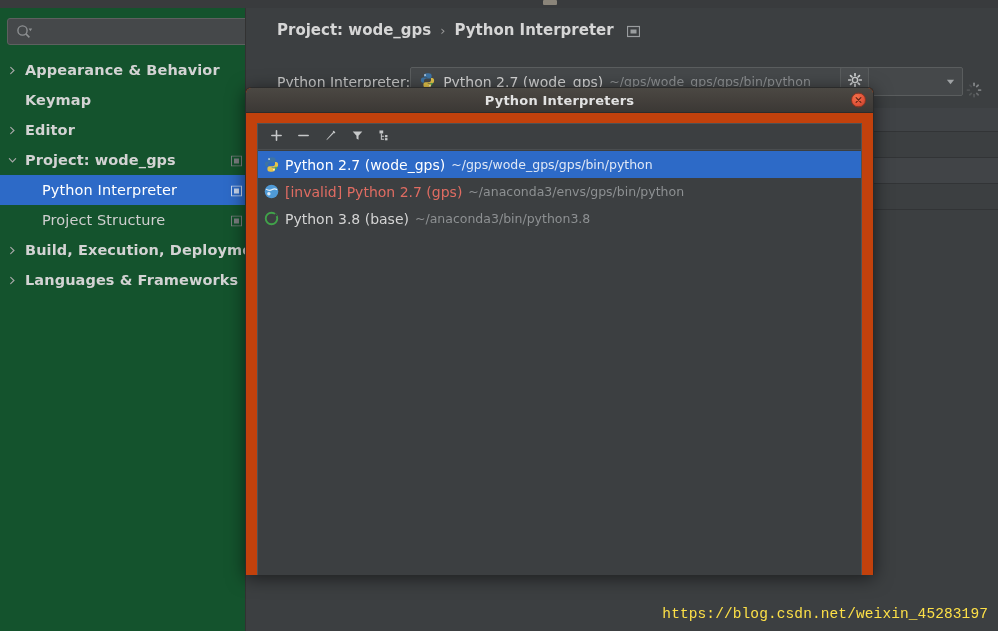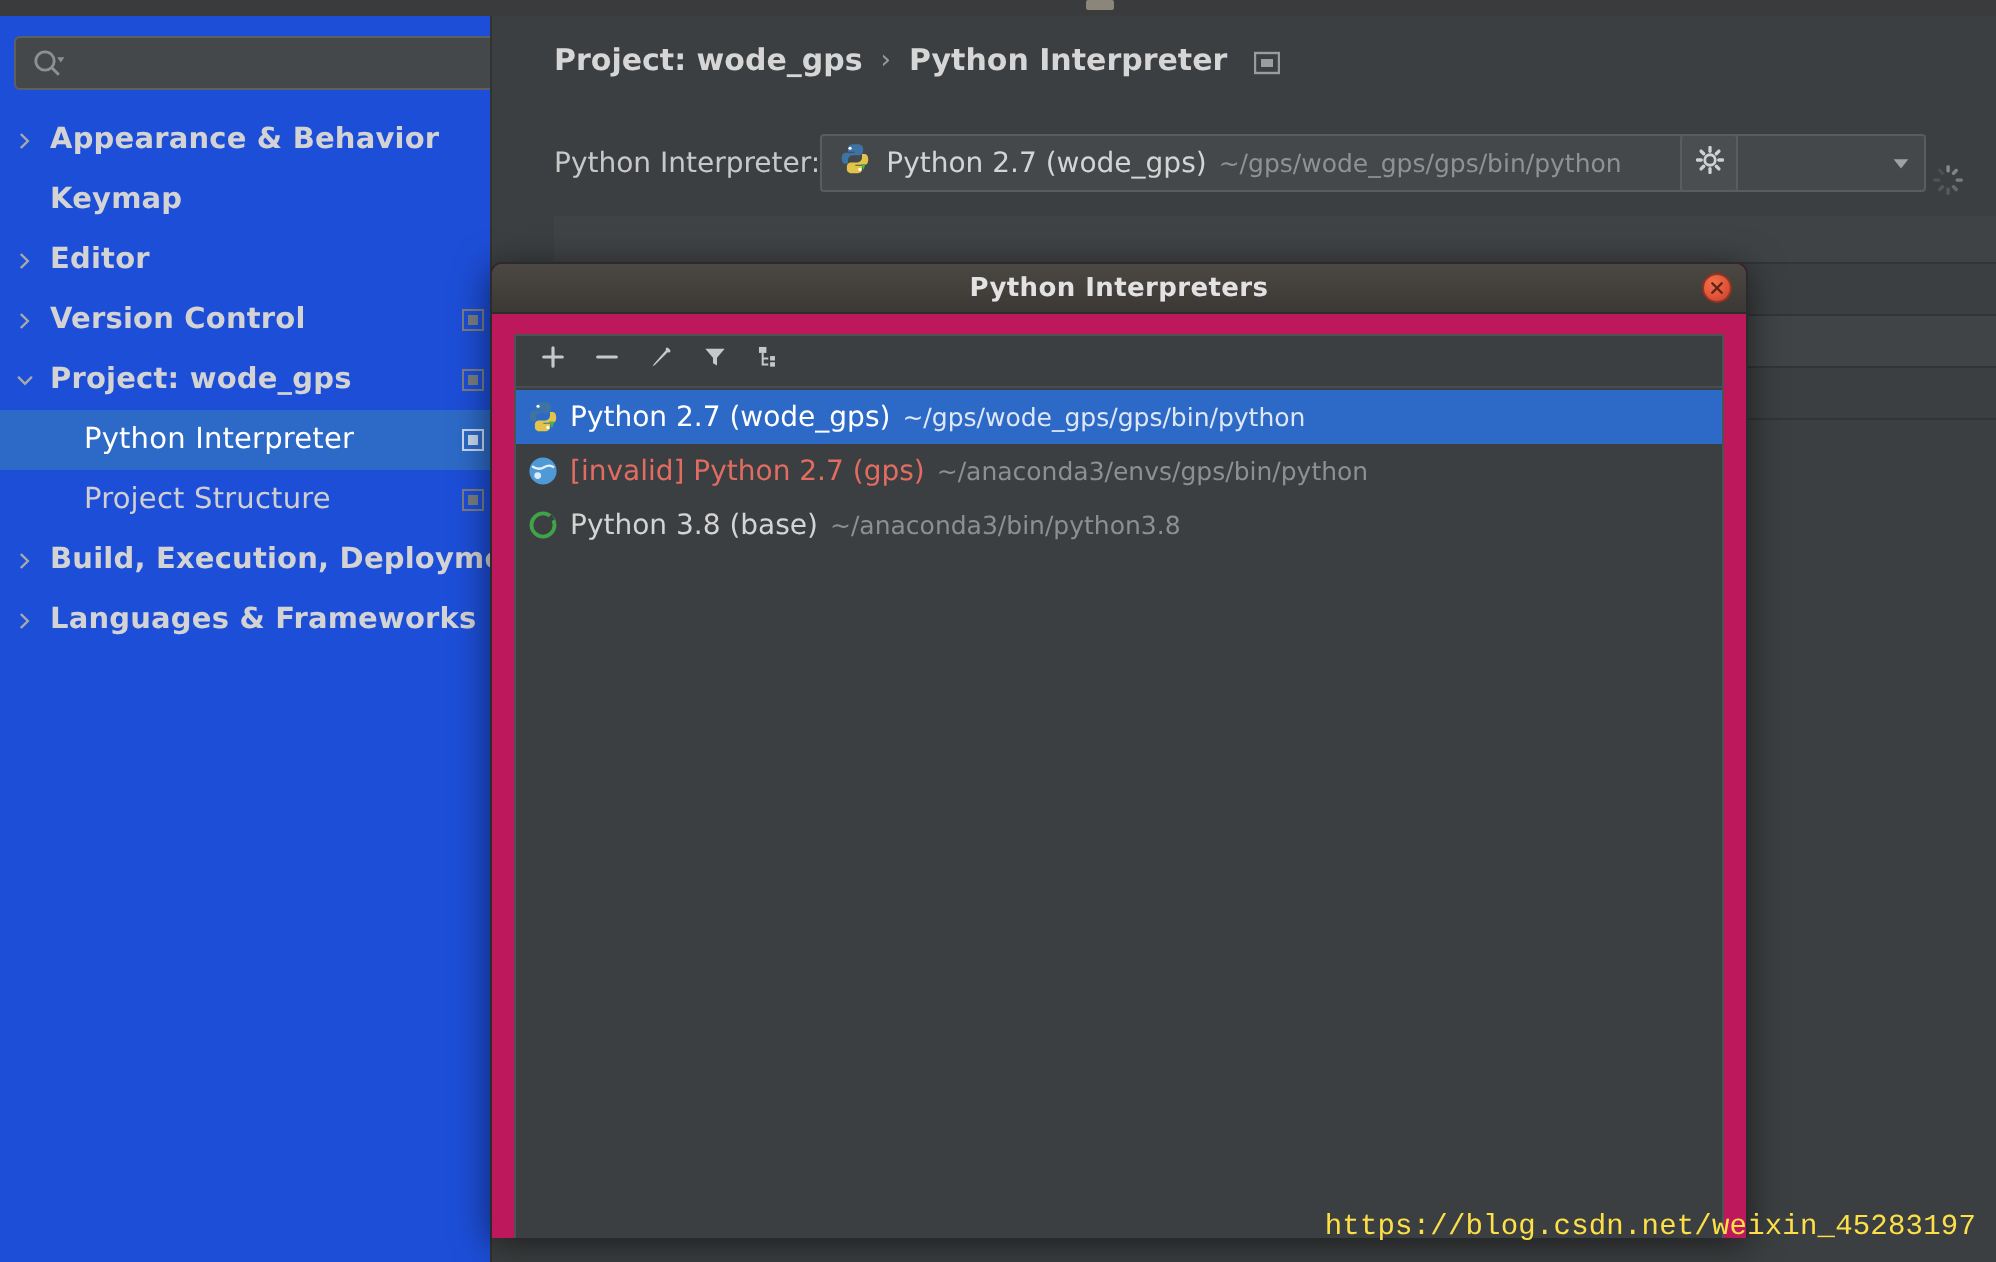--- a/index.html
+++ b/index.html
@@ -20,21 +20,21 @@
     background: #393b3d;
   }
   .top-strip-nub {
     position: absolute; left: 543px; top: 0px; width: 14px; height: 5px;
     background: #9a9385; border-radius: 1px; opacity: .85;
   }
 
   
   .sidebar {
     position: absolute; left: 0; top: 8px; width: 274px; height: 623px;
-    background: #1d4ed8;
+    background: #14532d;
   }
   .search-box {
     position: absolute; left: 7px; top: 10px; width: 243px; height: 27px;
     background: #45484a; border: 1px solid #5e6060; border-radius: 3px;
   }
   .search-icon {
     position: absolute; left: 8px; top: 5px; width: 17px; height: 17px;
   }
   .search-input {
     position: absolute; left: 30px; top: 0; right: 4px; height: 25px;
@@ -105,27 +105,26 @@
   
   .pkg-table { position: absolute; left: 31px; top: 100px; right: 0; }
   .pkg-row { height: 26px; border-bottom: 1px solid #323436; }
   .pkg-row.header { background: #404346; height: 24px; }
   .pkg-row.alt { background: #414447; }
   .spinner { position: absolute; right: 16px; top: 74px; width: 16px; height: 16px; }
 
   
   .dialog {
     position: absolute; left: 245px; top: 87px; width: 629px; height: 488px;
-    background: #be185d;
+    background: #c2410c;
     border: 1px solid #2b2b2b;
     border-bottom: 0;
     border-radius: 6px 6px 0 0;
     box-shadow: 0 3px 18px rgba(0,0,0,.55);
     overflow: hidden;
-    margin-top: 44px;
   }
   .dialog-titlebar {
     position: relative; height: 25px;
     background: linear-gradient(to bottom, #4b4843 0%, #433f3b 55%, #3b3835 100%);
     border-bottom: 1px solid #2e2c2a;
     border-radius: 5px 5px 0 0;
     display: flex; align-items: center; justify-content: center;
   }
   .dialog-title {
     font-size: 13px; font-weight: 700; color: #e2e2e2; letter-spacing: .2px;
@@ -210,34 +209,20 @@
       <div class="tree-row">
         <span class="arrow">
           <svg viewBox="0 0 10 10" width="9" height="9">
               <path d="M3 1.5 L6.6 5 L3 8.5" fill="none" stroke="#a9a9a9" stroke-width="1.3" stroke-linecap="round"></path>
             </svg>
         </span>
         <span class="label">Editor</span>
       </div>
 
 
-      <div class="tree-row">
-        <span class="arrow">
-          <svg viewBox="0 0 10 10" width="9" height="9">
-              <path d="M3 1.5 L6.6 5 L3 8.5" fill="none" stroke="#a9a9a9" stroke-width="1.3" stroke-linecap="round"></path>
-            </svg>
-        </span>
-        <span class="label">Version Control</span>
-        <span class="row-badge">
-          <svg viewBox="0 0 11 11" width="11" height="11">
-              <rect x="0.5" y="0.5" width="10" height="10" fill="none" stroke="#7b7e80" stroke-width="1"></rect>
-              <rect x="3" y="3" width="5" height="5" fill="#7b7e80"></rect>
-            </svg>
-        </span>
-      </div>
 
       <div class="tree-row">
         <span class="arrow">
           <svg viewBox="0 0 10 10" width="9" height="9">
               <path d="M1.5 3 L5 6.6 L8.5 3" fill="none" stroke="#a9a9a9" stroke-width="1.3" stroke-linecap="round"></path>
             </svg>
         </span>
         <span class="label">Project: wode_gps</span>
         <span class="row-badge">
           <svg viewBox="0 0 11 11" width="11" height="11">

